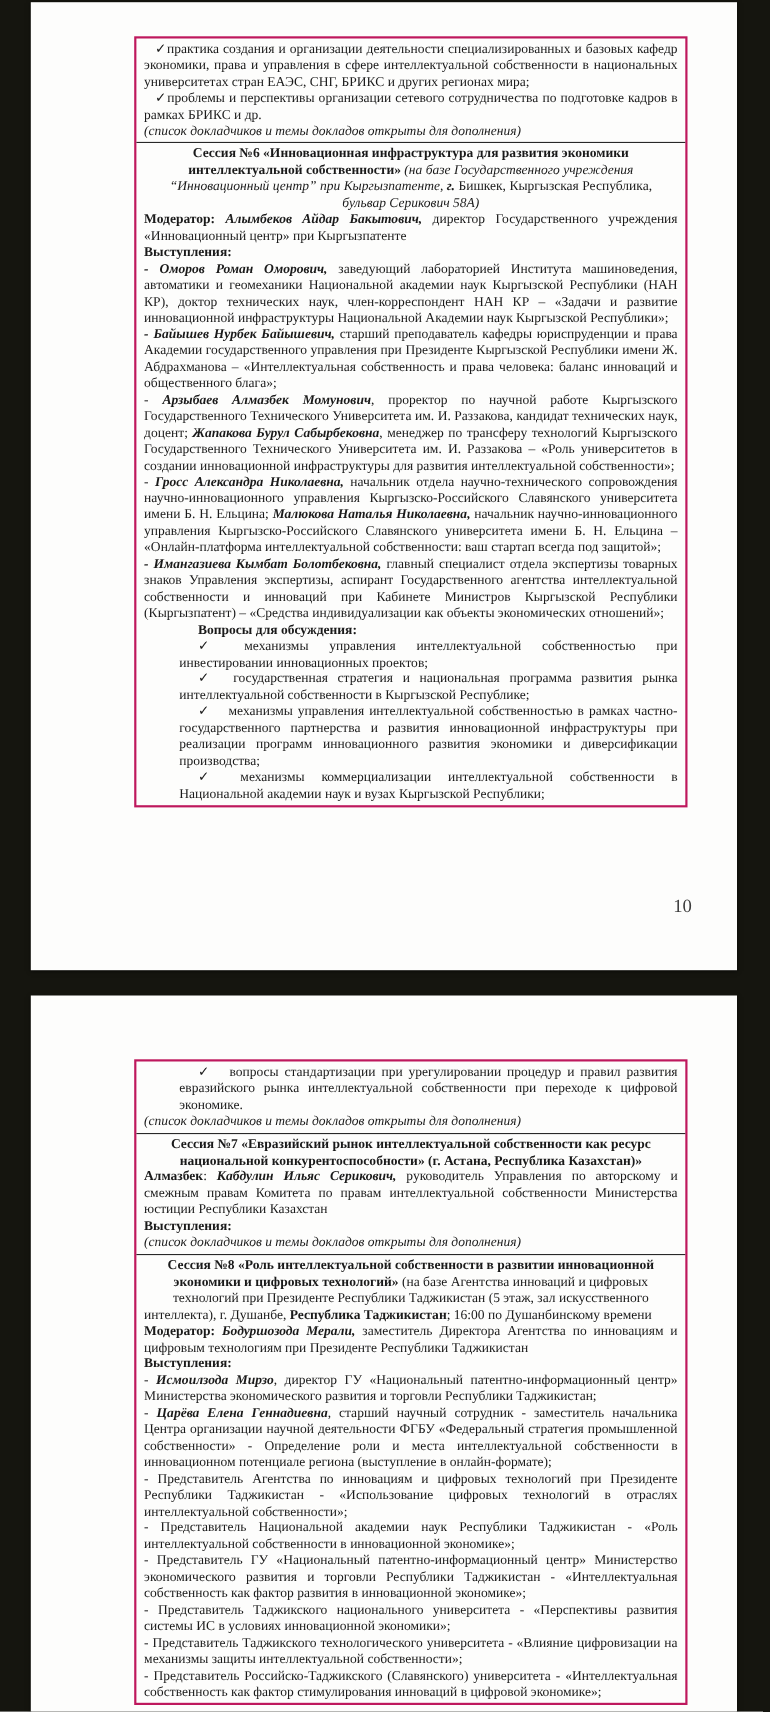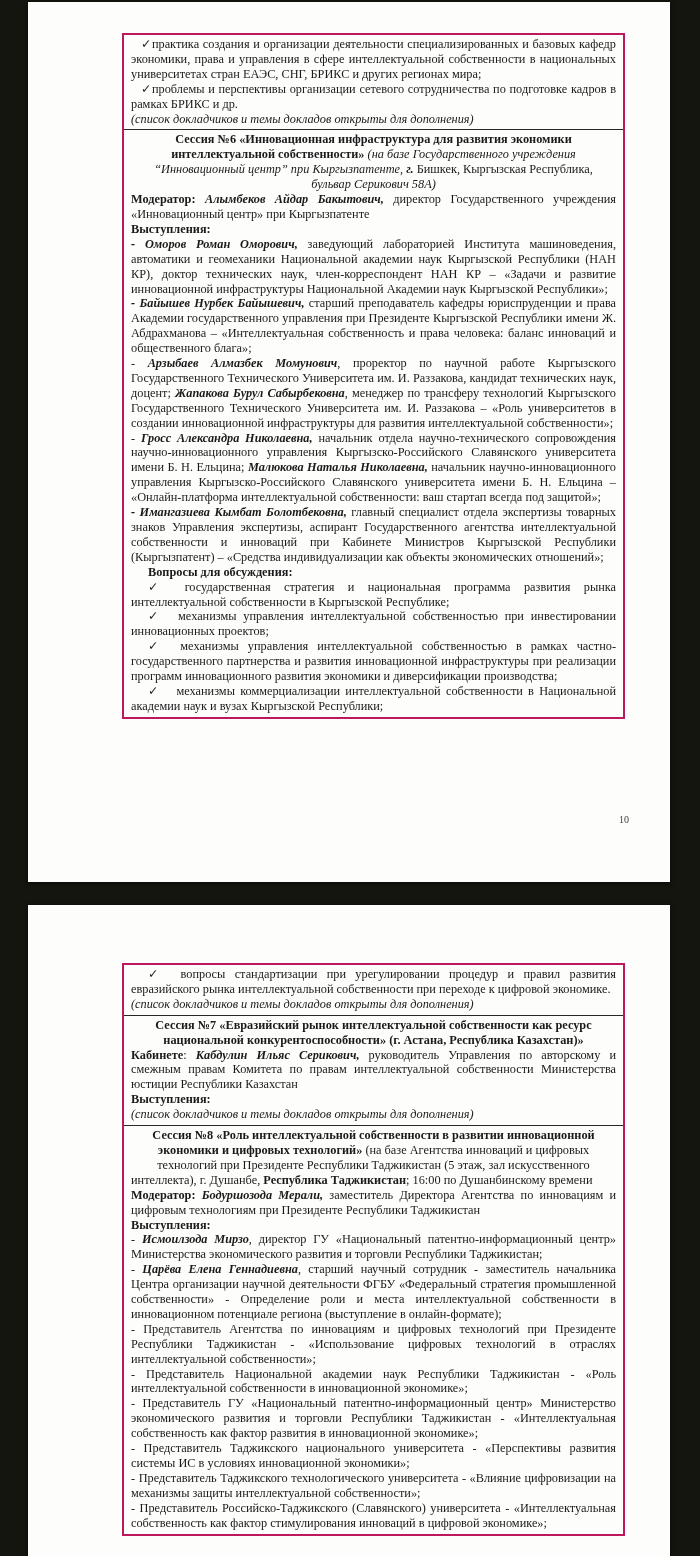--- a/index.html
+++ b/index.html
@@ -24,28 +24,28 @@
     border-bottom:1.5px solid #282828;
     padding:2px 7px 3px 7px;
     color:#1a1a1a;
     font-size:12.3px;line-height:14.9px;
   }
   .cell:last-child{border-bottom:none;}
   .para{text-align:justify;}
   .para.c{text-align:center;}
   .para.lft{text-align:left;}
   .para.ind{text-indent:10px;}
-  .para.ind2{text-indent:17px;}
+  .para.ind2{text-indent:17px;margin-left:32px;}
   span.b{font-weight:700;}
   span.i{font-style:italic;}
   span.bi{font-weight:700;font-style:italic;}
   span.gap{padding-right:16px;}
   .page-num{
     position:absolute;top:812px;right:41px;
-    font-size:10px;color:#3d3d3d;
+    font-size:17px;color:#3d3d3d;
     font-family:"Liberation Serif","DejaVu Serif",serif;
   }
 </style>
 </head>
 <body>
 
 <div id="screen">
 
   <div class="page" id="page1">
     <div class="doc-table">
@@ -60,39 +60,39 @@
           <div class="para c"><span class="i">“Инновационный центр” при Кыргызпатенте, </span><span class="bi">г.</span><span> Бишкек, Кыргызская Республика,</span></div>
           <div class="para c"><span class="i">бульвар Серикович 58А)</span></div>
           <div class="para"><span class="b">Модератор: </span><span class="bi">Алымбеков Айдар Бакытович,</span><span> директор Государственного учреждения «Инновационный центр» при Кыргызпатенте</span></div>
           <div class="para lft"><span class="b">Выступления:</span></div>
           <div class="para"><span class="bi">- Оморов Роман Оморович,</span><span> заведующий лабораторией Института машиноведения, автоматики и геомеханики Национальной академии наук Кыргызской Республики (НАН КР), доктор технических наук, член-корреспондент НАН КР – «Задачи и развитие инновационной инфраструктуры Национальной Академии наук Кыргызской Республики»;</span></div>
           <div class="para"><span class="bi">- Байышев Нурбек Байышевич,</span><span> старший преподаватель кафедры юриспруденции и права Академии государственного управления при Президенте Кыргызской Республики имени Ж. Абдрахманова – «Интеллектуальная собственность и права человека: баланс инноваций и общественного блага»;</span></div>
           <div class="para"><span>- </span><span class="bi">Арзыбаев Алмазбек Момунович</span><span>, проректор по научной работе Кыргызского Государственного Технического Университета им. И. Раззакова, кандидат технических наук, доцент; </span><span class="bi">Жапакова Бурул Сабырбековна</span><span>, менеджер по трансферу технологий Кыргызского Государственного Технического Университета им. И. Раззакова – «Роль университетов в создании инновационной инфраструктуры для развития интеллектуальной собственности»;</span></div>
           <div class="para"><span>- </span><span class="bi">Гросс Александра Николаевна,</span><span> начальник отдела научно-технического сопровождения научно-инновационного управления Кыргызско-Российского Славянского университета имени Б. Н. Ельцина; </span><span class="bi">Малюкова Наталья Николаевна,</span><span> начальник научно-инновационного управления Кыргызско-Российского Славянского университета имени Б. Н. Ельцина – «Онлайн-платформа интеллектуальной собственности: ваш стартап всегда под защитой»;</span></div>
           <div class="para"><span class="bi">- Имангазиева Кымбат Болотбековна,</span><span> главный специалист отдела экспертизы товарных знаков Управления экспертизы, аспирант Государственного агентства интеллектуальной собственности и инноваций при Кабинете Министров Кыргызской Республики (Кыргызпатент) – «Средства индивидуализации как объекты экономических отношений»;</span></div>
           <div class="para ind2 lft"><span class="b">Вопросы для обсуждения:</span></div>
+          <div class="para ind2"><span class="gap">✓</span><span>механизмы управления интеллектуальной собственностью при инвестировании инновационных проектов;</span></div>
           <div class="para ind2"><span class="gap">✓</span><span>государственная стратегия и национальная программа развития рынка интеллектуальной собственности в Кыргызской Республике;</span></div>
-          <div class="para ind2"><span class="gap">✓</span><span>механизмы управления интеллектуальной собственностью при инвестировании инновационных проектов;</span></div>
           <div class="para ind2"><span class="gap">✓</span><span>механизмы управления интеллектуальной собственностью в рамках частно-государственного партнерства и развития инновационной инфраструктуры при реализации программ инновационного развития экономики и диверсификации производства;</span></div>
           <div class="para ind2"><span class="gap">✓</span><span>механизмы коммерциализации интеллектуальной собственности в Национальной академии наук и вузах Кыргызской Республики;</span></div>
         </div>
     </div>
     <div class="page-num">10</div>
   </div>
 
   <div class="page" id="page2">
     <div class="doc-table">
       <div class="cell">
           <div class="para ind2"><span class="gap">✓</span><span>вопросы стандартизации при урегулировании процедур и правил развития евразийского рынка интеллектуальной собственности при переходе к цифровой экономике.</span></div>
           <div class="para lft"><span class="i">(список докладчиков и темы докладов открыты для дополнения)</span></div>
         </div>
       <div class="cell">
           <div class="para c"><span class="b">Сессия №7 «Евразийский рынок интеллектуальной собственности как ресурс</span></div>
           <div class="para c"><span class="b">национальной конкурентоспособности» (г. Астана, Республика Казахстан)»</span></div>
-          <div class="para"><span class="b">Кабинете</span><span>: </span><span class="bi">Кабдулин Ильяс Серикович,</span><span> руководитель Управления по авторскому и смежным правам Комитета по правам интеллектуальной собственности Министерства юстиции Республики Казахстан</span></div>
+          <div class="para"><span class="b">Алмазбек</span><span>: </span><span class="bi">Кабдулин Ильяс Серикович,</span><span> руководитель Управления по авторскому и смежным правам Комитета по правам интеллектуальной собственности Министерства юстиции Республики Казахстан</span></div>
           <div class="para lft"><span class="b">Выступления:</span></div>
           <div class="para lft"><span class="i">(список докладчиков и темы докладов открыты для дополнения)</span></div>
         </div>
       <div class="cell">
           <div class="para c"><span class="b">Сессия №8 «Роль интеллектуальной собственности в развитии инновационной</span></div>
           <div class="para c"><span class="b">экономики и цифровых технологий» </span><span>(на базе Агентства инноваций и цифровых</span></div>
           <div class="para c"><span>технологий при Президенте Республики Таджикистан (5 этаж, зал искусственного</span></div>
           <div class="para"><span>интеллекта), г. Душанбе, </span><span class="b">Республика Таджикистан</span><span>; 16:00 по Душанбинскому времени</span></div>
           <div class="para"><span class="b">Модератор: </span><span class="bi">Бодуршозода Мерали,</span><span> заместитель Директора Агентства по инновациям и цифровым технологиям при Президенте Республики Таджикистан</span></div>
           <div class="para lft"><span class="b">Выступления:</span></div>

